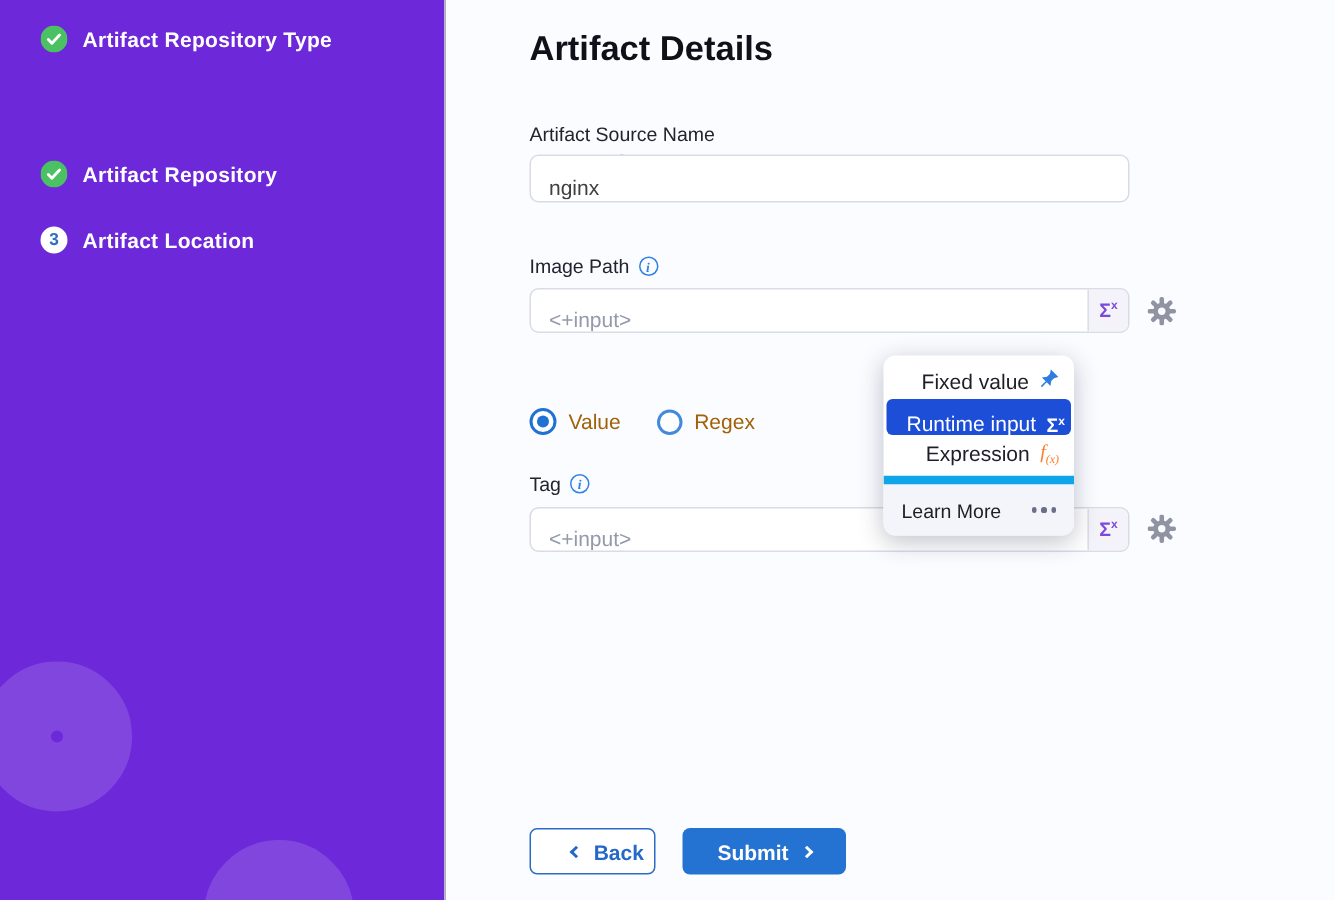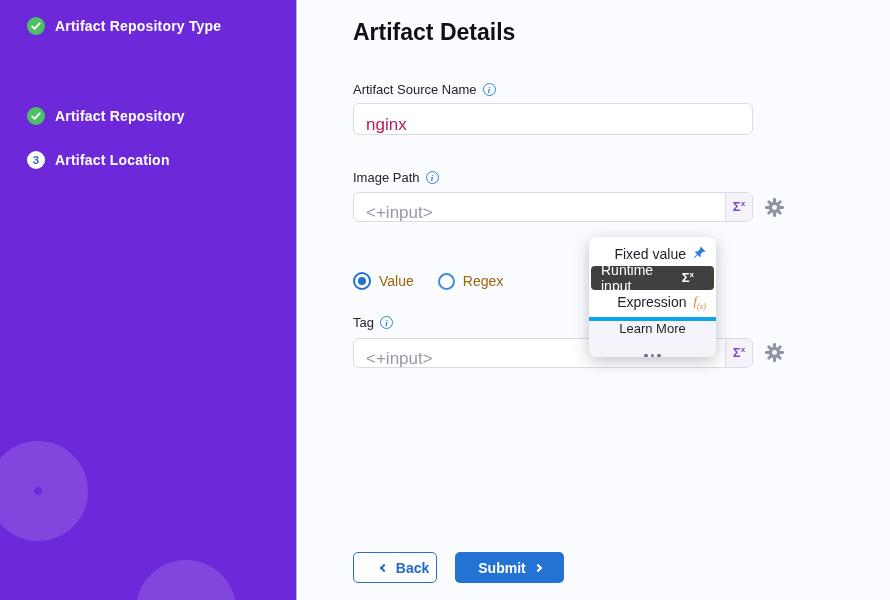--- a/index.html
+++ b/index.html
@@ -23,55 +23,55 @@
   .step3 { left:27px; top:151px; }
   .step3 .step-label { font-weight:700; }
   .badge { width:18px; height:18px; border-radius:50%; background:#fff; color:#2e6fc0;
            font-size:11.5px; font-weight:700; display:flex; align-items:center; justify-content:center; }
   .check-wrap { width:18px; height:18px; display:flex; }
 
   
   .page-title { position:absolute; left:353px; top:19px; font-size:23px; font-weight:700; color:#0f1018; }
   .f-label { position:absolute; left:353px; display:flex; align-items:center; gap:6px;
              font-size:13px; font-weight:500; color:#23232e; }
-  .lbl-src { top:82px; } .lbl-path { top:170px; } .lbl-tag { top:315px; }
+  .lbl-src { top:82px;flex-direction:column; } .lbl-path { top:170px; } .lbl-tag { top:315px; }
   .info { width:13px; height:13px; border:1px solid #2f81e6; border-radius:50%; color:#2f81e6;
           font-size:9px; font-weight:700; display:inline-flex; align-items:center; justify-content:center;
           font-family:"Liberation Serif",serif; font-style:italic; cursor:pointer; }
 
   .input-wrap { position:absolute; left:353px; width:400px; background:#fff;
                 border:1px solid #d9dbe5; border-radius:6px; display:flex; align-items:stretch; overflow:hidden; }
   .iw-src { top:103px; height:32px; }
   .iw-path { top:192px; height:30px; }
   .iw-tag { top:338px; height:30px; }
   .input-wrap input { border:none; outline:none; background:transparent; flex:1; min-width:0;
-                      padding:0 12px; font-size:17px; color:#be185d; font-family:inherit;margin-top:12px; }
+                      padding:0 12px; font-size:14px; color:#404040; font-family:inherit;margin-top:12px; }
   .input-wrap input::placeholder { color:#949aab; }
   .sigma-seg { width:27px; border-left:1px solid #dcdde6; background:#f3f3f9;
                display:flex; align-items:center; justify-content:center; cursor:pointer; }
   .sigma { color:#7d49dc; font-size:13px; font-weight:700; line-height:1; }
   .sigma sup { font-size:8px; font-weight:700; }
 
   .gear { position:absolute; width:19px; height:19px; cursor:pointer; }
   .gear1 { left:765px; top:198px; }
   .gear2 { left:765px; top:343px; }
 
   
   .menu { position:absolute; left:589px; top:237px; width:127px; background:#fff;
           border-radius:8px; box-shadow:0 4px 16px rgba(35,40,70,.28); z-index:10; }
   .menu-items { padding:5px 0 3px; }
   .menu-item { height:24px; display:flex; justify-content:flex-end; align-items:center; gap:7px;
                padding:0 10px; font-size:14px; color:#1e1e28; cursor:pointer; }
-  .menu-item.selected { background:#404040; color:#fff; margin:0 2px; border-radius:4px; padding-right:20px; }
+  .menu-item.selected { background:#1d4ed8; color:#fff; margin:0 2px; border-radius:4px; padding-right:4px;align-items:flex-end; }
   .menu-item.selected .sigma { color:#fff; }
   .fx { color:#ff7b26; font-size:13px; font-style:italic; font-family:"Liberation Serif",serif; line-height:1; }
   .fx sub { font-size:8px; }
-  .menu-footer { height:40px; background:#f3f5fa; border-top:4px solid #0ea5e9; border-radius:0 0 8px 8px;
+  .menu-footer { height:40px; background:#f3f5fa; border-top:6px solid #0ea5e9; border-radius:0 0 8px 8px;
                  display:flex; justify-content:space-between; align-items:center; padding:0 12px;
-                 font-size:13px; color:#1e1e28; cursor:pointer;flex-direction:column; }
+                 font-size:13px; color:#1e1e28; cursor:pointer; }
   .dots { display:flex; gap:3px; align-items:center; }
   .dots i { width:3.5px; height:3.5px; border-radius:50%; background:#6b6e87; }
 
   
   .radio-row { position:absolute; left:353px; top:272px; display:flex; align-items:center; }
   .radio { width:18px; height:18px; border-radius:50%; position:relative; cursor:pointer; background:#fff; }
   .radio.sel { border:2px solid #2071d4; }
   .radio.sel::after { content:""; position:absolute; inset:3px; border-radius:50%; background:#2071d4; }
   .radio.unsel { border:2px solid #4489dc; width:17px; height:17px; margin-left:24px; }
   .radio-label { font-size:14px; color:#a16207; margin-left:8px; }

